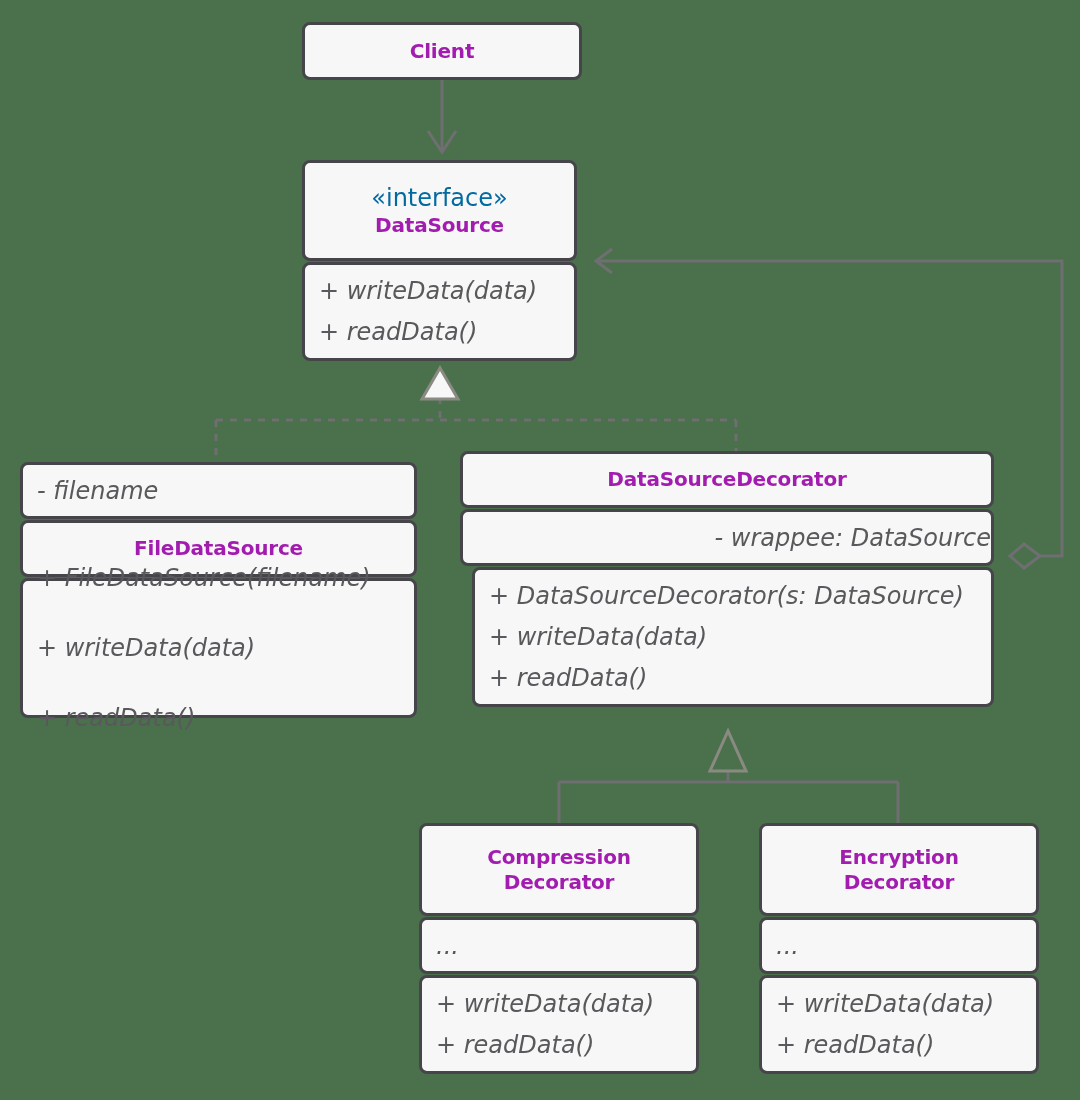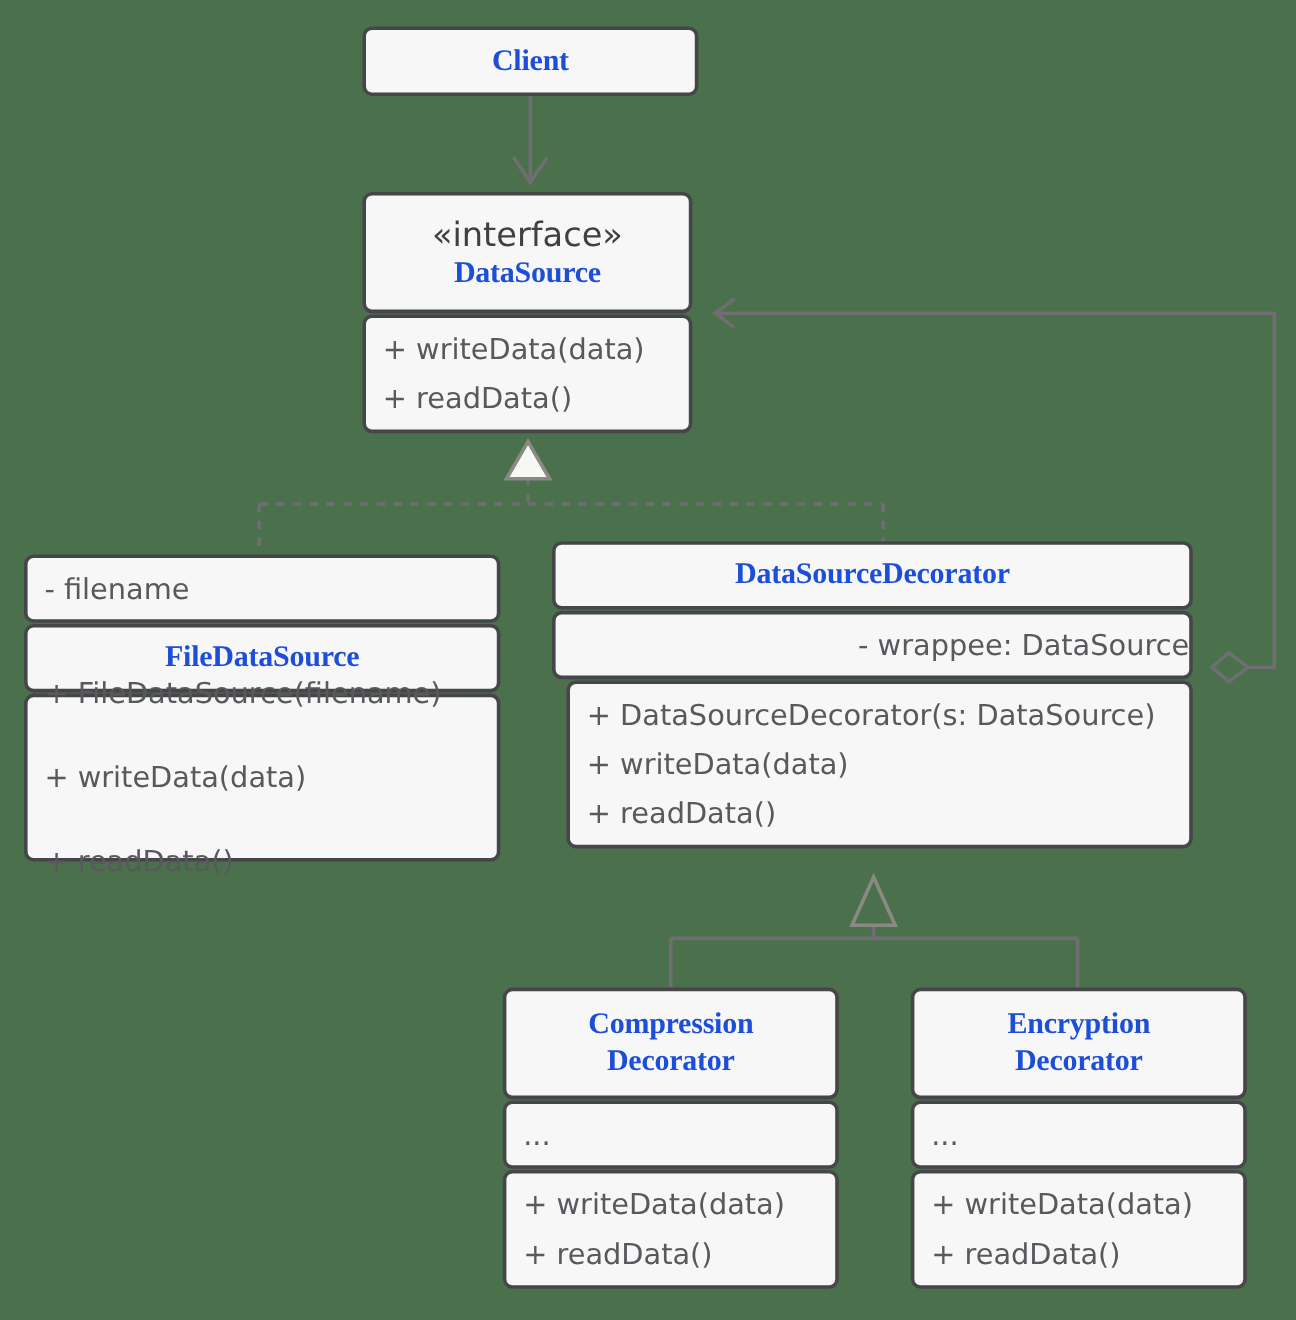--- a/index.html
+++ b/index.html
@@ -41,37 +41,37 @@
     flex-direction: column;
     justify-content: center;
     margin-bottom: 1px;
   }
   .compartment.head {
     align-items: center;
     text-align: center;
   }
   .cls-name {
     font-weight: bold;
-    font-size: 25px;
-    color: #1d4ed8;
+    font-size: 20px;
+    color: #a21caf;
     line-height: 1.22;
     letter-spacing: -0.2px;
-    font-family: Liberation Serif, serif;
   }
   .cls-stereotype {
-    font-size: 28px;
-    color: #404040;
+    font-size: 24px;
+    color: #0369a1;
     line-height: 1.25;
   }
   .member {
     font-size: 24px;
     color: #59595d;
     line-height: 1.0;
     padding: 0 0 0 14px;
     white-space: nowrap;
+    font-style: italic;
   }
   .compartment.body {
     padding: 11px 0;
     gap: 17px;
   }
 </style>
 </head>
 <body>
 
 <div id="diagram">

